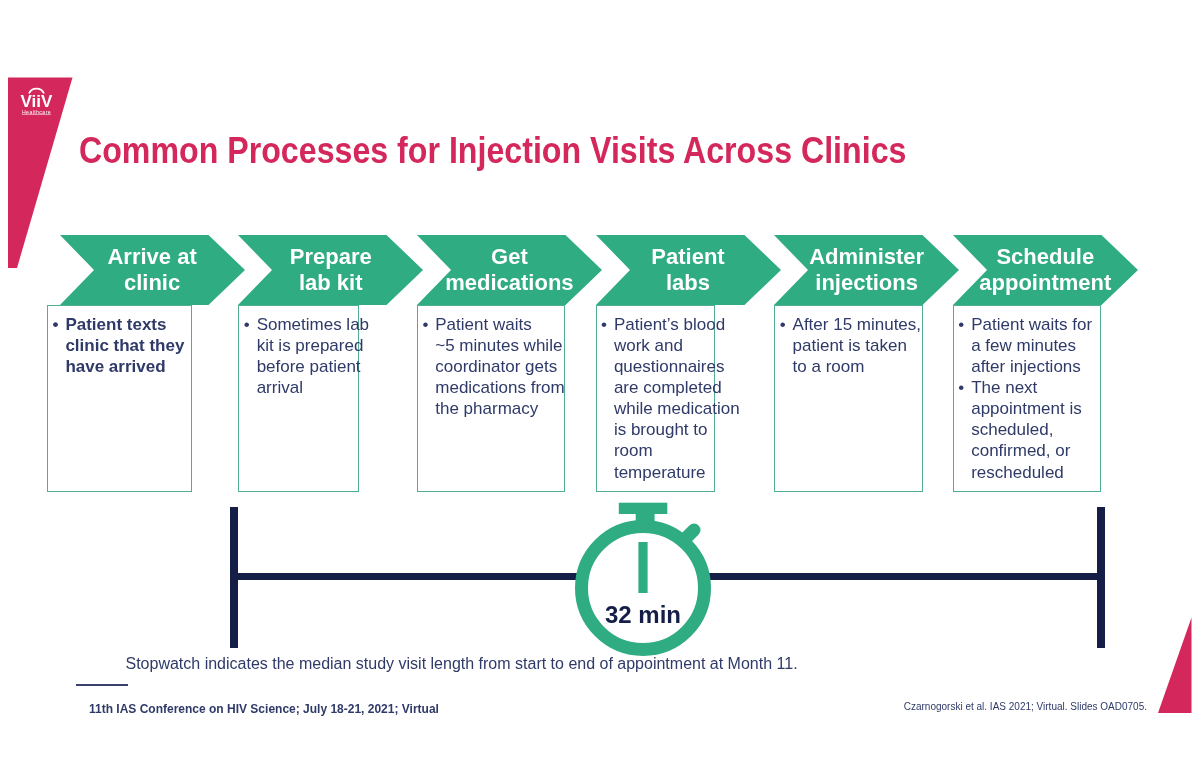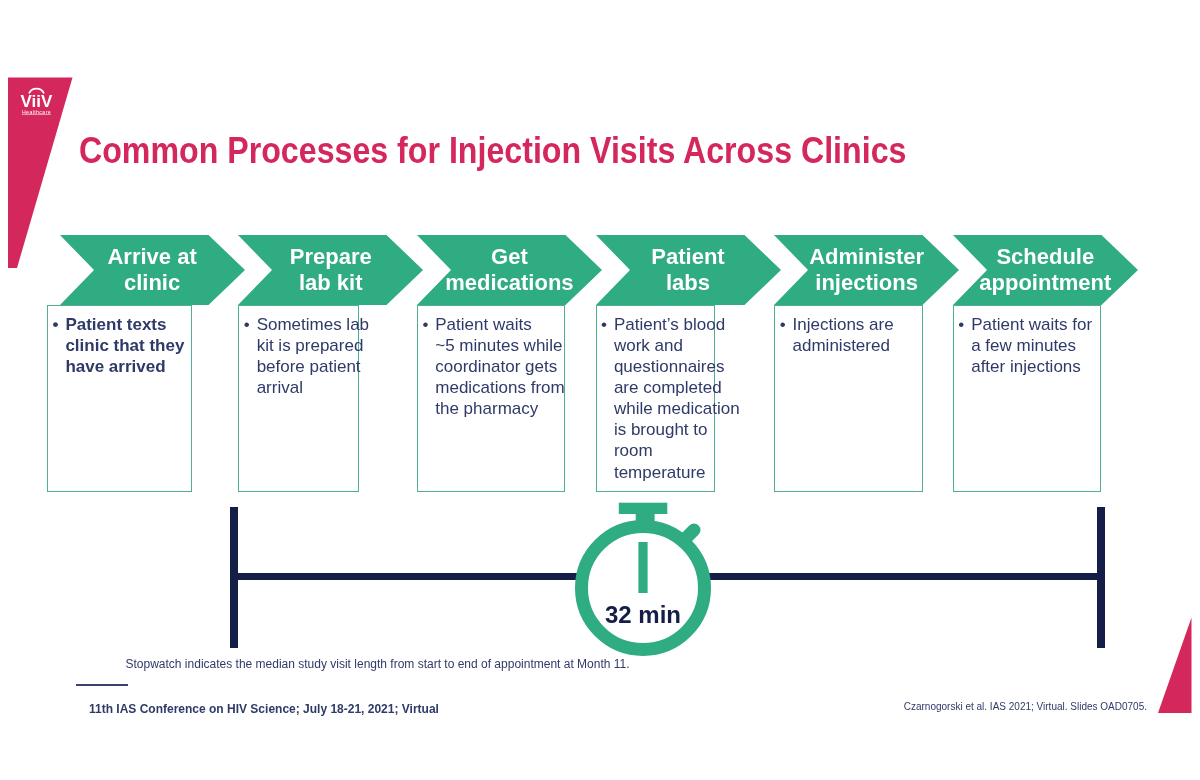--- a/index.html
+++ b/index.html
@@ -27,21 +27,21 @@
   .bullet { position:relative; padding-left:11.4px; white-space:pre; }
   .bullet::before { content:"\2022"; position:absolute; left:-1.5px; top:0; }
   #timeline-line { position:absolute; background:#141e46; }
   .timeline-tick { position:absolute; background:#141e46; }
   #stopwatch { position:absolute; }
   #stopwatch-label {
     position:absolute; left:583px; top:603px; width:120px; text-align:center;
     font-size:24px; font-weight:bold; line-height:24px; white-space:nowrap;
   }
   #footnote {
-    position:absolute; left:77.5px; top:658px; font-size:12px; line-height:12px;padding-left:48px;
+    position:absolute; left:77.5px; top:658px; font-size:16px; line-height:12px;padding-left:48px;
   }
   #footnote-divider { position:absolute; left:76px; top:684px; width:52px; height:1.5px; background:#39426e; }
   #footer-left {
     position:absolute; left:89px; top:701.5px; font-size:12px; font-weight:bold;
   }
   #footer-right {
     position:absolute; right:53px; top:700.5px; font-size:10px;
   }
 </style>
 </head>
@@ -115,34 +115,40 @@
 temperature</div>
         </div>
       </div>
       <svg class="step-arrow" width="185" height="70" viewBox="0 0 185 70" style="left: 774.16px;">
         <polygon points="0,0 148.5,0 185,35 148.5,70 0,70 34,35" fill="#2fac81"></polygon>
       </svg>
       <div class="step-label" style="left: 774.16px; width: 185px;">Administer
 injections</div>
       <div class="step-box" style="left: 774.16px; width: 148.5px; border-color: rgb(79, 174, 147);">
         <div class="step-bullets" style="color: rgb(47, 58, 104);">
-          <div class="bullet">Injections are
-administered</div>
+          <div class="bullet">After 15 minutes,
+patient is taken
+to a room</div>
         </div>
       </div>
       <svg class="step-arrow" width="185" height="70" viewBox="0 0 185 70" style="left: 952.8px;">
         <polygon points="0,0 148.5,0 185,35 148.5,70 0,70 34,35" fill="#2fac81"></polygon>
       </svg>
       <div class="step-label" style="left: 952.8px; width: 185px;">Schedule
 appointment</div>
       <div class="step-box" style="left: 952.8px; width: 148.5px; border-color: rgb(79, 174, 147);">
         <div class="step-bullets" style="color: rgb(47, 58, 104);">
           <div class="bullet">Patient waits for
 a few minutes
 after injections</div>
+          <div class="bullet">The next
+appointment is
+scheduled,
+confirmed, or
+rescheduled</div>
         </div>
       </div>
     </div>
 
   <div class="timeline-tick" style="left: 229.5px; top: 507px; width: 8.5px; height: 141px; background: rgb(20, 30, 70);"></div>
   <div class="timeline-tick" style="left: 1096.5px; top: 507px; width: 8px; height: 141px; background: rgb(20, 30, 70);"></div>
   <div id="timeline-line" style="left: 233px; top: 573px; width: 868px; height: 7px; background: rgb(20, 30, 70);"></div>
 
   <svg id="stopwatch" width="160" height="170" viewBox="0 0 160 170" style="left:563px; top:498px;">
 

